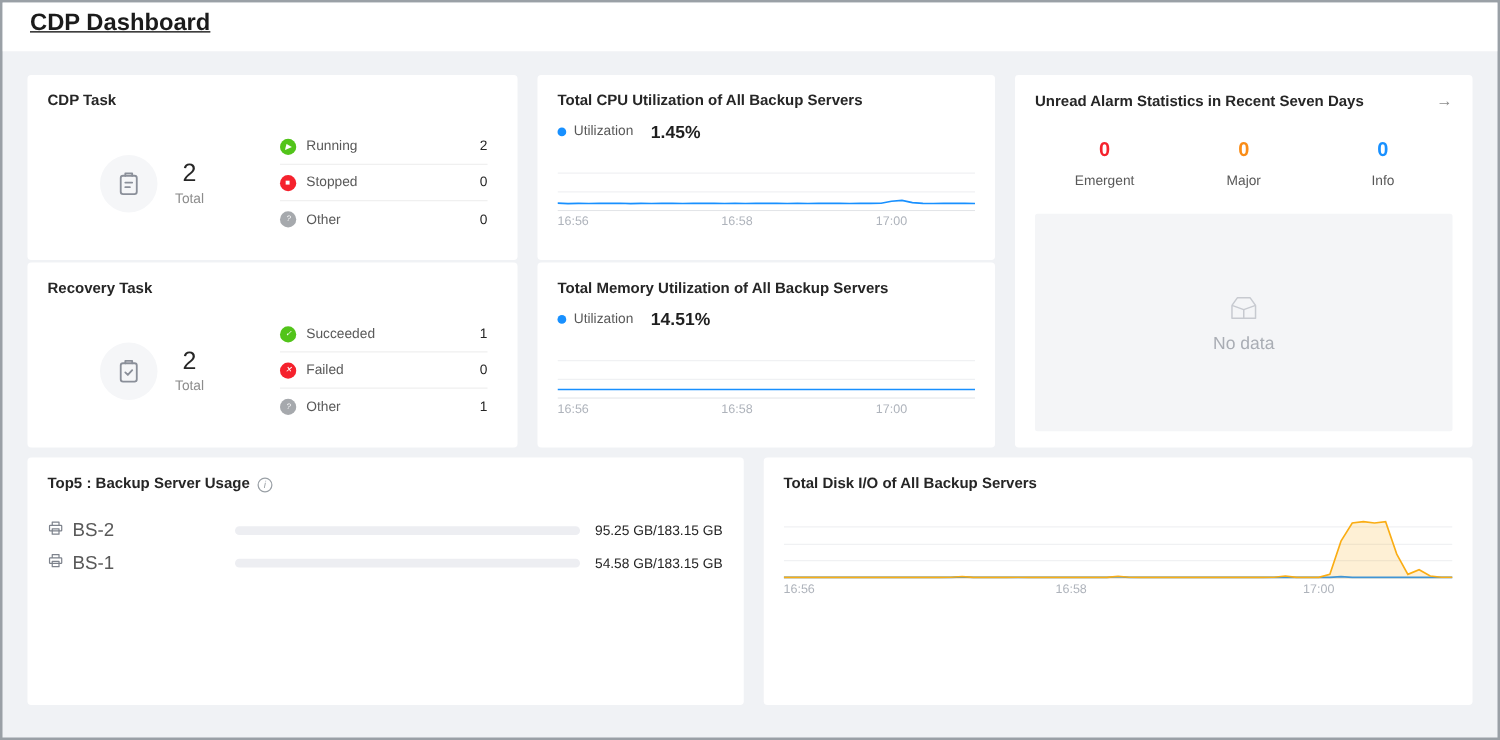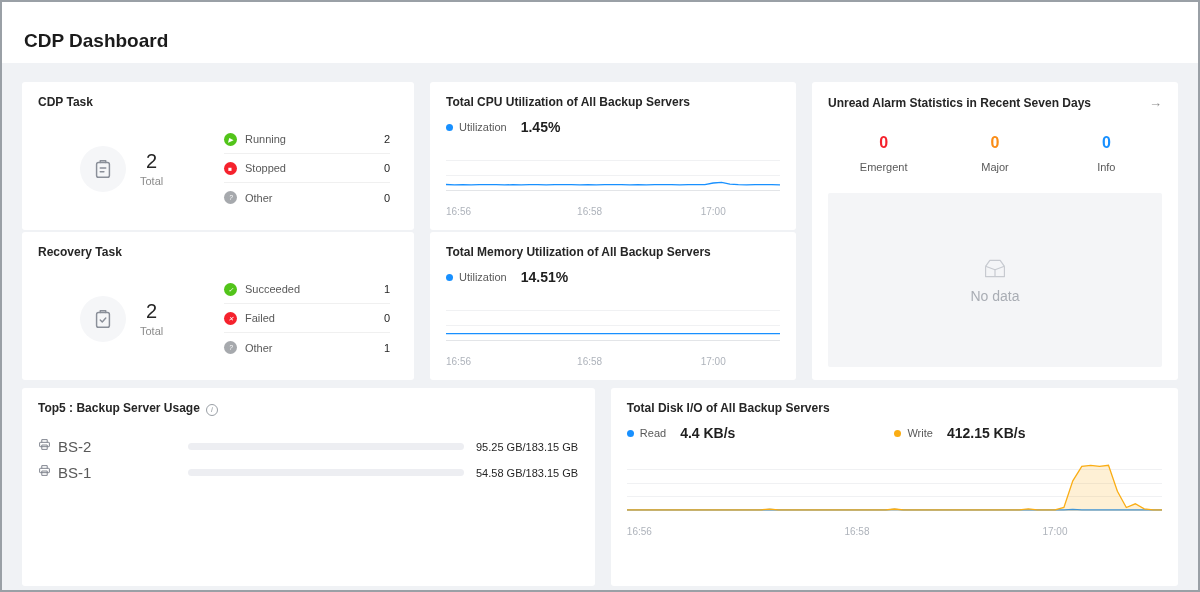--- a/index.html
+++ b/index.html
@@ -5,21 +5,21 @@
   * { box-sizing: border-box; margin: 0; padding: 0; }
   html { background:#fff; }
   body {
     width: 1200px; height: 592px;
     font-family: "Liberation Sans", sans-serif;
     background: #f0f2f5;
     border: 2px solid #9aa0a6;
     overflow: hidden;
   }
   
-  .header { background: #fff; padding: 28px 22px 11px; }
+  .header { background: #fff; padding: 6px 22px 11px; text-decoration: underline; }
   .page-title { font-size: 19px; font-weight: 700; color: #1b1b1b; }
   .page-subtitle { font-size: 11px; color: #767b83; margin-top: 6px; }
   .learn-more { color: #1890ff; text-decoration: none; cursor: pointer; }
   
   .content { padding: 19px 20px 0; }
   .grid-top {
     display: grid;
     grid-template-columns: 392px 1fr 1fr;
     grid-template-rows: 148px 148px;
     gap: 2px 16px;
@@ -61,21 +61,21 @@
   .legend-row { display: flex; align-items: center; margin-top: 10px; }
   .legend-dot { width: 7px; height: 7px; border-radius: 50%; margin-right: 6px; flex: 0 0 7px; }
   .blue-dot { background: #1890ff; }
   .orange-dot { background: #faad14; }
   .legend-label { font-size: 11px; color: #595959; }
   .legend-value { font-size: 14px; font-weight: 700; color: #1f1f1f; margin-left: 14px; }
   .chart-area { position: relative; height: 46px; margin-top: 10px; }
   .chart-area svg { position: absolute; left: 0; top: 0; }
   .disk-chart { height: 56px; margin-top: 14px; }
   .ticks { position: relative; height: 13px; margin-top: 3px; font-size: 10px; color: #aeb3bb; }
-  .ticks span { position: absolute; top: 12px; }
+  .ticks span { position: absolute; top: 0; }
   .t0 { left: 0; }
   .t1 { left: 43%; transform: translateX(-50%); }
   .t2 { left: 80%; transform: translateX(-50%); }
   
   .alarm-card { display: flex; flex-direction: column; grid-row: span 2; }
   .alarm-arrow { color: #8c8c8c; font-size: 13px; cursor: pointer; }
   .alarm-stats { display: grid; grid-template-columns: 1fr 1fr 1fr; text-align: center; margin: 24px 0 20px; }
   .alarm-num { font-size: 16px; font-weight: 700; }
   .num-red { color: #f5222d; } .num-orange { color: #fa8c16; } .num-blue { color: #1890ff; }
   .alarm-label { font-size: 11px; color: #595959; margin-top: 9px; }
@@ -298,32 +298,20 @@
             <span>BS-1</span>
           </span>
           <span class="bar-track"><span class="bar-fill" style="width: 30%;"></span></span>
           <span class="server-usage">54.58 GB/183.15 GB</span>
         </div>
       </div>
     </div>
 
     <div class="card">
       <div class="card-title">Total Disk I/O of All Backup Servers</div>
-      <div class="disk-legend">
-        <div class="legend-group">
-          <i class="legend-dot blue-dot"></i>
-          <span class="legend-label">Read</span>
-          <span class="legend-value">4.4 KB/s</span>
-        </div>
-        <div class="legend-group">
-          <i class="legend-dot orange-dot"></i>
-          <span class="legend-label">Write</span>
-          <span class="legend-value">412.15 KB/s</span>
-        </div>
-      </div>
       <div class="chart-area disk-chart">
           <svg width="535" height="56">
             <line x1="0" x2="535" y1="14.5" y2="14.5" stroke="#f0f1f3" stroke-width="1"></line>
             <line x1="0" x2="535" y1="28.5" y2="28.5" stroke="#f0f1f3" stroke-width="1"></line>
             <line x1="0" x2="535" y1="41.5" y2="41.5" stroke="#f0f1f3" stroke-width="1"></line>
             <line x1="0" x2="535" y1="55.5" y2="55.5" stroke="#e3e5e8" stroke-width="1"></line>
             <polyline points="0,54.9 8.9,54.9 17.8,54.9 26.8,54.9 35.7,54.9 44.6,54.8 53.5,54.9 62.4,54.9 71.3,54.9 80.3,54.9 89.2,54.9 98.1,54.9 107,54.9 115.9,54.9 124.8,54.9 133.8,54.9 142.7,54.5 151.6,54.9 160.5,54.9 169.4,54.9 178.3,54.9 187.3,54.9 196.2,54.9 205.1,54.9 214,54.9 222.9,54.9 231.8,54.9 240.8,54.9 249.7,54.9 258.6,54.9 267.5,54.4 276.4,54.9 285.3,54.9 294.3,54.9 303.2,54.9 312.1,54.9 321,54.9 329.9,54.9 338.8,54.9 347.8,54.9 356.7,54.9 365.6,54.9 374.5,54.9 383.4,54.9 392.3,54.9 401.3,54.9 410.2,54.9 419.1,54.9 428,54.9 436.9,54.9 445.8,54.3 454.8,54.9 463.7,54.9 472.6,54.9 481.5,54.9 490.4,54.9 499.3,54.9 508.3,54.9 517.2,54.9 526.1,54.9 535,54.9" fill="none" stroke="#1890ff" stroke-width="1.3"></polyline>
             <polygon points="0,56 0,54.9 8.9,54.8 17.8,54.9 26.8,54.8 35.7,54.9 44.6,54.9 53.5,54.8 62.4,54.9 71.3,54.8 80.3,54.9 89.2,54.8 98.1,54.9 107,54.9 115.9,54.8 124.8,54.9 133.8,54.8 142.7,54.2 151.6,54.9 160.5,54.9 169.4,54.8 178.3,54.9 187.3,54.8 196.2,54.9 205.1,54.8 214,54.9 222.9,54.8 231.8,54.9 240.8,54.8 249.7,54.9 258.6,54.9 267.5,54 276.4,54.8 285.3,54.9 294.3,54.8 303.2,54.9 312.1,54.8 321,54.9 329.9,54.8 338.8,54.9 347.8,54.9 356.7,54.8 365.6,54.9 374.5,54.8 383.4,54.9 392.3,54.8 401.3,53.8 410.2,54.9 419.1,54.8 428,54.9 436.9,52.5 445.8,25.9 454.8,11.4 463.7,10.3 472.6,11.4 481.5,10.3 490.4,36.3 499.3,52.5 508.3,48.8 517.2,53.8 526.1,54.8 535,54.8 535,56" fill="rgba(250,173,20,0.18)"></polygon>
             <polyline points="0,54.9 8.9,54.8 17.8,54.9 26.8,54.8 35.7,54.9 44.6,54.9 53.5,54.8 62.4,54.9 71.3,54.8 80.3,54.9 89.2,54.8 98.1,54.9 107,54.9 115.9,54.8 124.8,54.9 133.8,54.8 142.7,54.2 151.6,54.9 160.5,54.9 169.4,54.8 178.3,54.9 187.3,54.8 196.2,54.9 205.1,54.8 214,54.9 222.9,54.8 231.8,54.9 240.8,54.8 249.7,54.9 258.6,54.9 267.5,54 276.4,54.8 285.3,54.9 294.3,54.8 303.2,54.9 312.1,54.8 321,54.9 329.9,54.8 338.8,54.9 347.8,54.9 356.7,54.8 365.6,54.9 374.5,54.8 383.4,54.9 392.3,54.8 401.3,53.8 410.2,54.9 419.1,54.8 428,54.9 436.9,52.5 445.8,25.9 454.8,11.4 463.7,10.3 472.6,11.4 481.5,10.3 490.4,36.3 499.3,52.5 508.3,48.8 517.2,53.8 526.1,54.8 535,54.8" fill="none" stroke="#faad14" stroke-width="1.3"></polyline>
           </svg>

